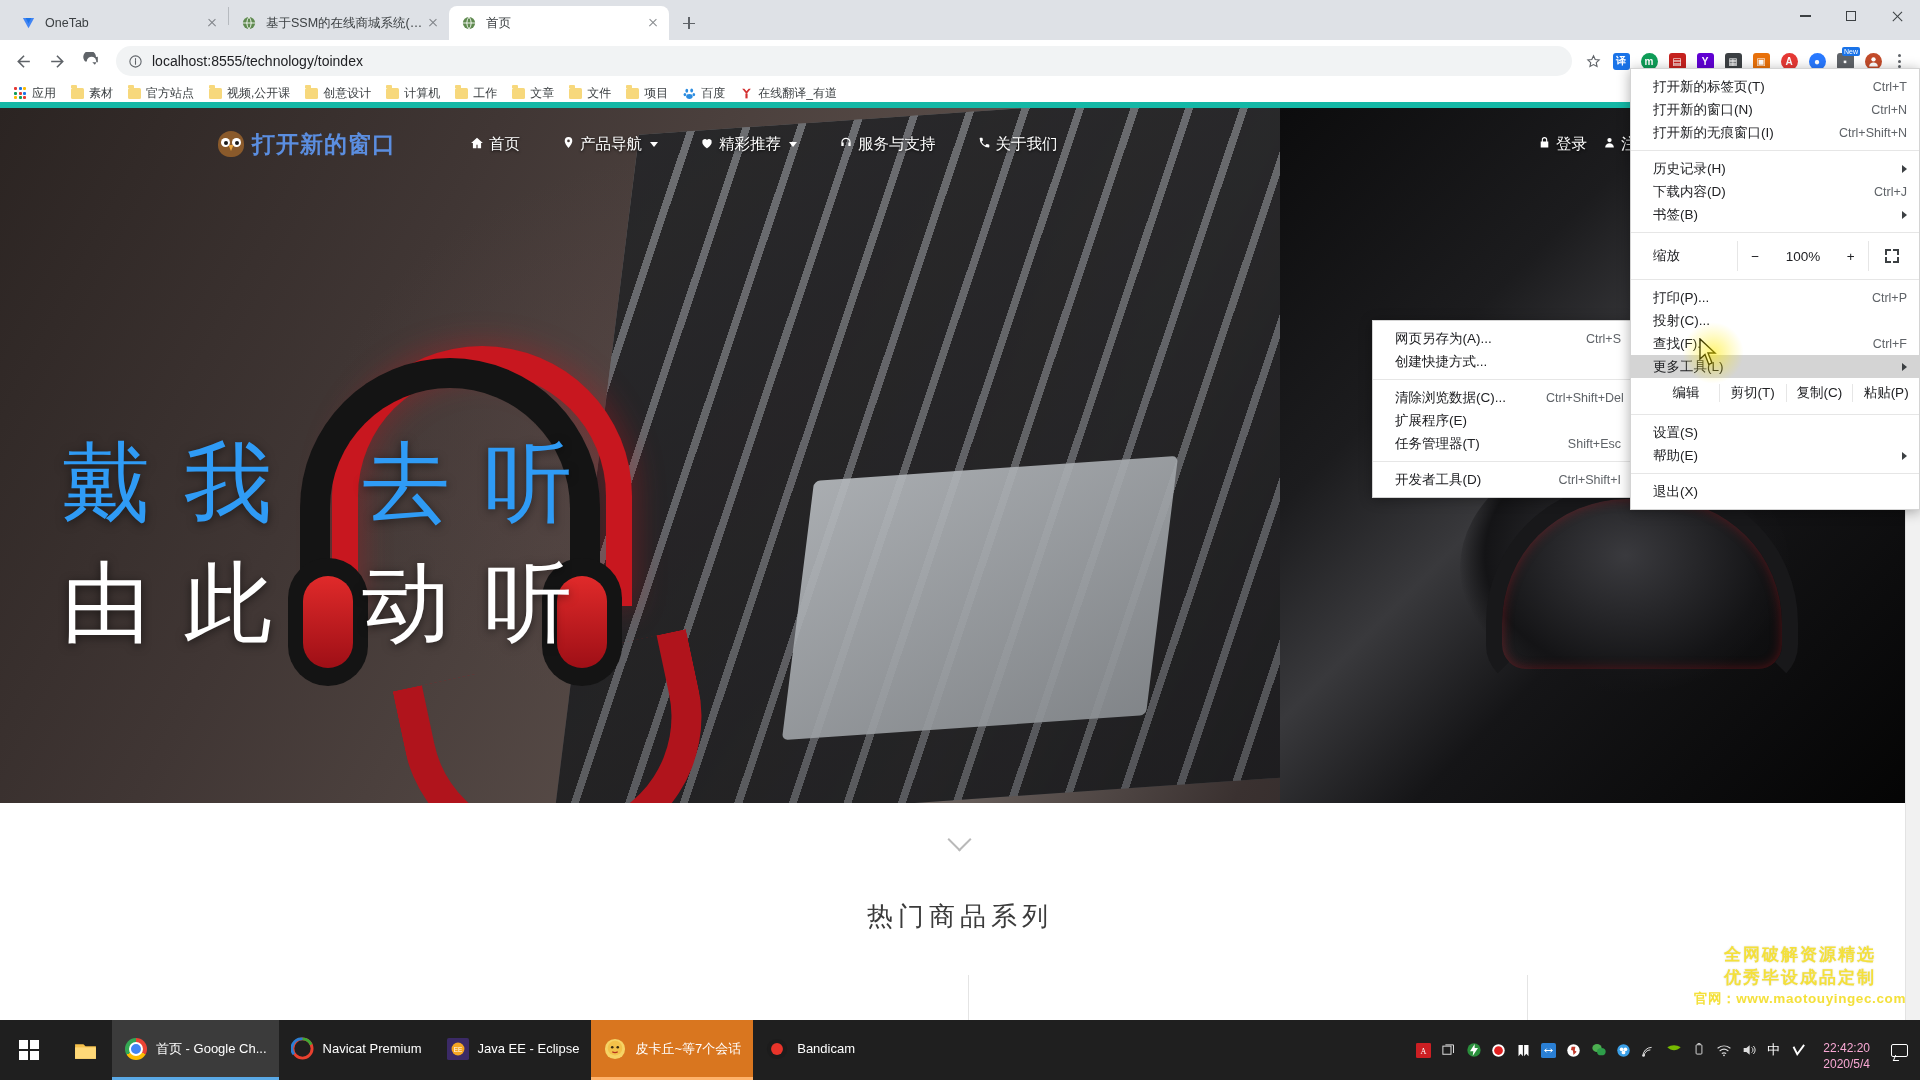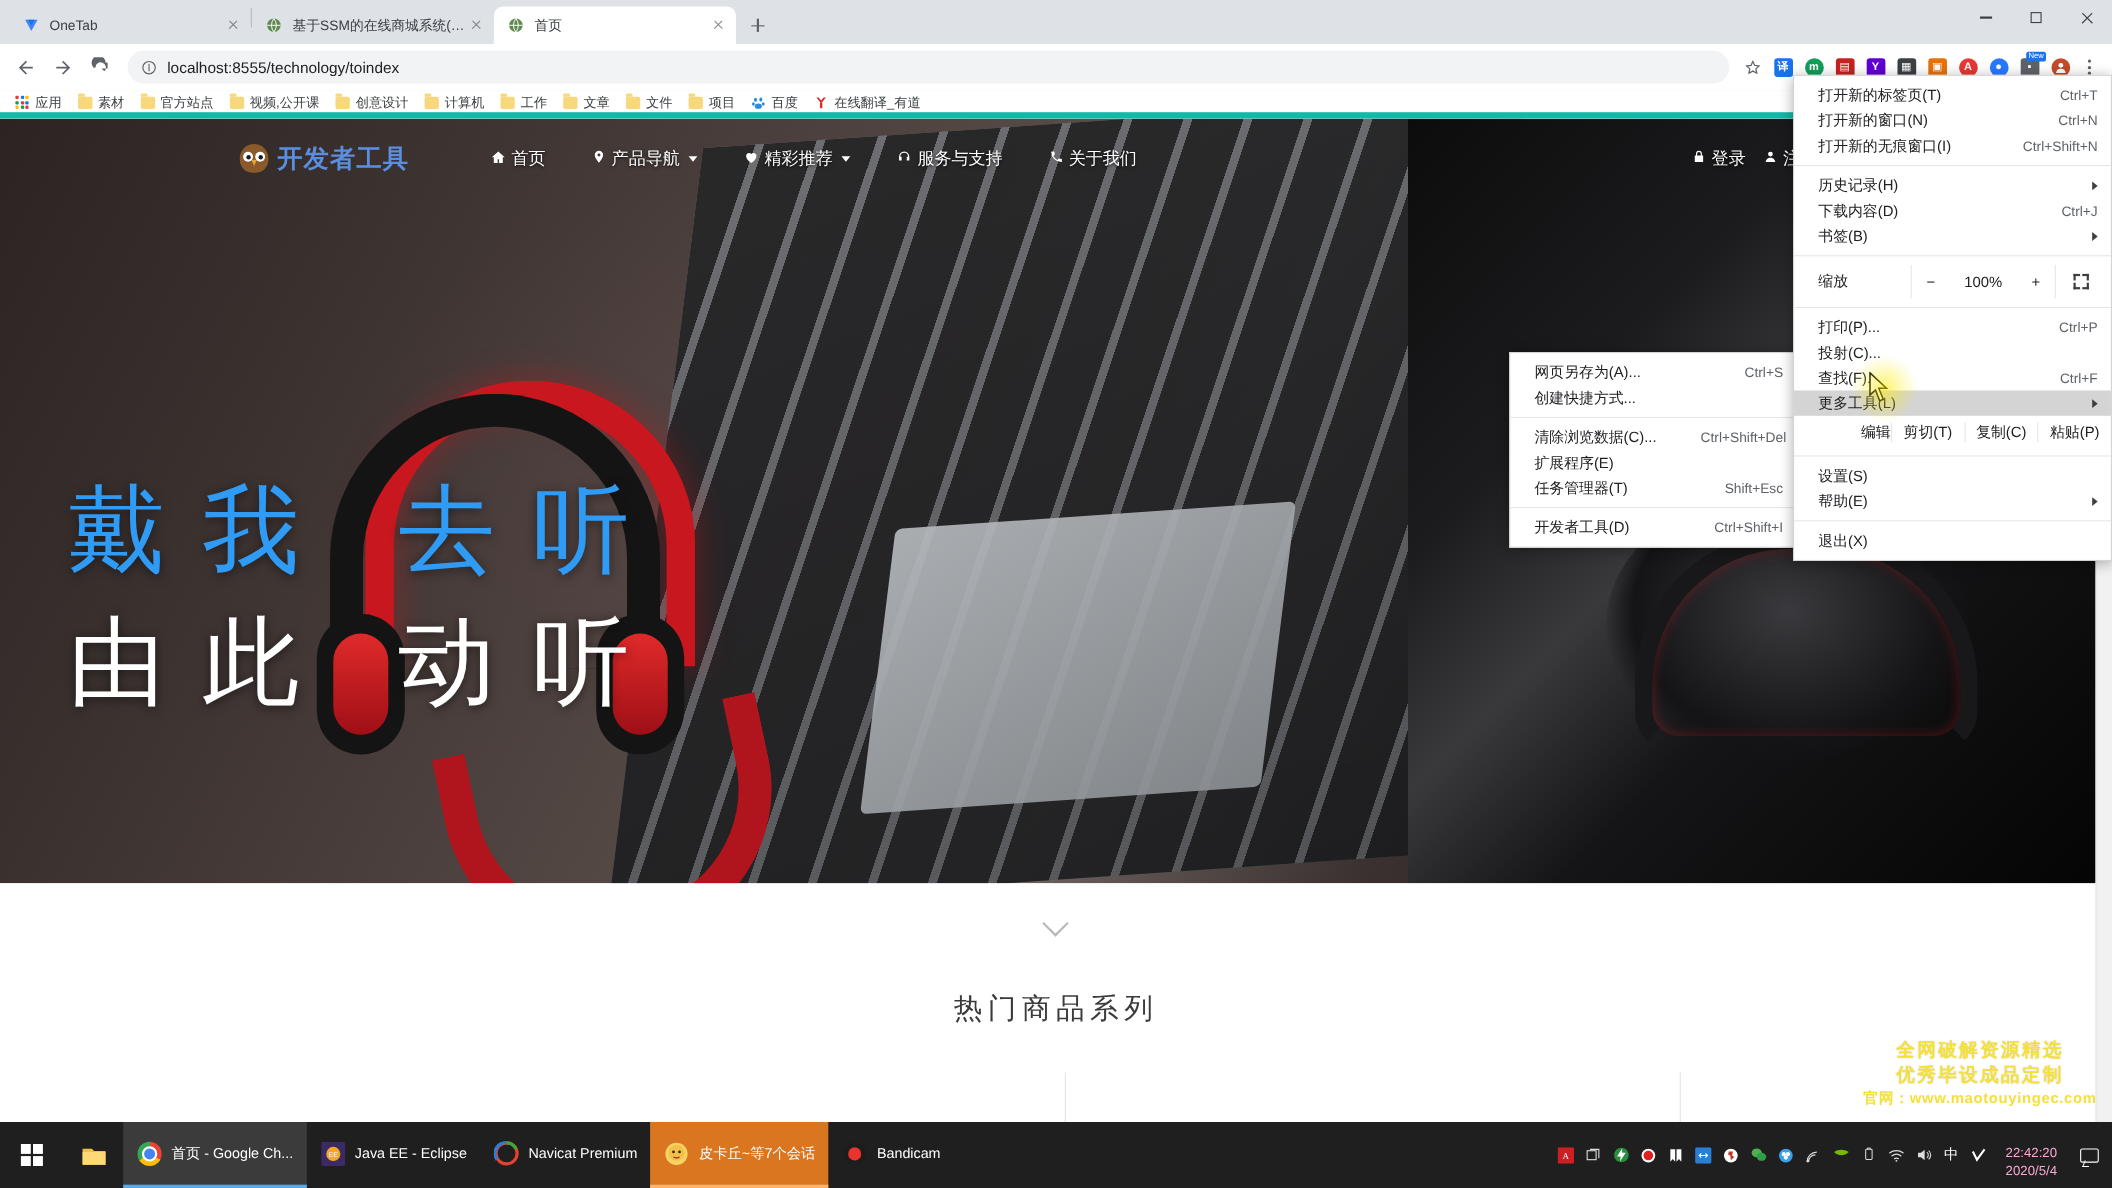--- a/index.html
+++ b/index.html
@@ -181,21 +181,21 @@
                    border-left:1px solid #e6e6e6; border-right:1px solid #e6e6e6; height:30px; }
   .zoomrow .fs { width:46px; display:flex; align-items:center; justify-content:center; }
   .fsicon { width:14px; height:14px; position:relative; }
   .fsicon span { position:absolute; width:6px; height:6px; border:2px solid #3c4043; }
   .fsicon span:nth-child(1){ left:0; top:0; border-right:0; border-bottom:0; }
   .fsicon span:nth-child(2){ right:0; top:0; border-left:0; border-bottom:0; }
   .fsicon span:nth-child(3){ left:0; bottom:0; border-right:0; border-top:0; }
   .fsicon span:nth-child(4){ right:0; bottom:0; border-left:0; border-top:0; }
   .editrow { height:30px; display:flex; align-items:center; }
   .editrow .ecell { flex:1; text-align:center; border-left:1px solid #e6e6e6; }
-  .editrow .ecell:first-child { border-left:none; text-align:right; padding-left:22px; }
+  .editrow .ecell:first-child { border-left:none; text-align:center; padding-left:22px; }
   .cursor { position:absolute; left:1698px; top:338px; width:30px; height:30px; z-index:60; pointer-events:none; }
   .cursor .glow { position:absolute; left:-16px; top:-16px; width:62px; height:62px; border-radius:50%;
                   background:radial-gradient(circle, rgba(255,235,0,.55) 0%, rgba(255,235,0,.18) 45%, transparent 70%); }
 
   
   .taskbar { position:absolute; left:0; bottom:0; width:1920px; height:60px; background:#1f1f1f; display:flex; align-items:center; }
   .startbtn { width:58px; height:60px; display:flex; align-items:center; justify-content:center; }
   .winlogo { display:grid; grid-template-columns:repeat(2,9px); grid-template-rows:repeat(2,9px); gap:2.5px; }
   .winlogo i { background:#fff; display:block; }
   .tbicon { width:54px; height:60px; display:flex; align-items:center; justify-content:center; }
@@ -462,21 +462,21 @@
             <span class="owl">
               <span class="head"></span>
               <span class="eye l">
                   <i></i>
                 </span>
               <span class="eye r">
                   <i></i>
                 </span>
               <span class="beak"></span>
             </span>
-            <span class="logo-text">开发者工具</span>
+            <span class="logo-text">打开新的窗口</span>
           </div>
 
           <div class="nav-items">
             <div class="nav-link">
               <span class="ni">
                 <svg width="14" height="14" viewBox="0 0 24 24">
                     <path d="M12 3L2 12h3v9h6v-6h2v6h6v-9h3z" fill="#fff"></path>
                   </svg>
               </span>
               <span>首页</span>
@@ -696,37 +696,37 @@
     </div>
 
     <div class="tbitem active">
       <span class="tbicn">
           <span class="chrome-ball"></span>
         </span>
       <span>首页 - Google Ch...</span>
     </div>
     <div class="tbitem">
       <span class="tbicn">
+        <svg width="23" height="23" viewBox="0 0 24 24">
+            <circle cx="12" cy="12" r="10" fill="none" stroke="#e8412f" stroke-width="3"></circle>
+            <path d="M12 2a10 10 0 019 6" stroke="#3ba935" stroke-width="3" fill="none"></path>
+            <path d="M3 18a10 10 0 019-16" stroke="#2a7fd4" stroke-width="3" fill="none"></path>
+          </svg>
+      </span>
+      <span>Navicat Premium</span>
+    </div>
+    <div class="tbitem">
+      <span class="tbicn">
         <svg width="22" height="22" viewBox="0 0 24 24">
             <rect width="24" height="24" rx="2" fill="#3b2a66"></rect>
             <circle cx="12" cy="12" r="7" fill="#f5a623"></circle>
             <text x="12" y="15" font-size="7" text-anchor="middle" fill="#fff" font-family="sans-serif">EE</text>
           </svg>
       </span>
       <span>Java EE - Eclipse</span>
-    </div>
-    <div class="tbitem">
-      <span class="tbicn">
-        <svg width="23" height="23" viewBox="0 0 24 24">
-            <circle cx="12" cy="12" r="10" fill="none" stroke="#e8412f" stroke-width="3"></circle>
-            <path d="M12 2a10 10 0 019 6" stroke="#3ba935" stroke-width="3" fill="none"></path>
-            <path d="M3 18a10 10 0 019-16" stroke="#2a7fd4" stroke-width="3" fill="none"></path>
-          </svg>
-      </span>
-      <span>Navicat Premium</span>
     </div>
     <div class="tbitem orange">
       <span class="tbicn">
         <svg width="22" height="22" viewBox="0 0 24 24">
             <circle cx="12" cy="12" r="11" fill="#f6d365"></circle>
             <circle cx="12" cy="11" r="8" fill="#f3c14a"></circle>
             <circle cx="9" cy="10" r="1.4" fill="#3a2a10"></circle>
             <circle cx="15" cy="10" r="1.4" fill="#3a2a10"></circle>
             <path d="M9 15q3 2 6 0" stroke="#b5351d" stroke-width="1.4" fill="none"></path>
           </svg>

